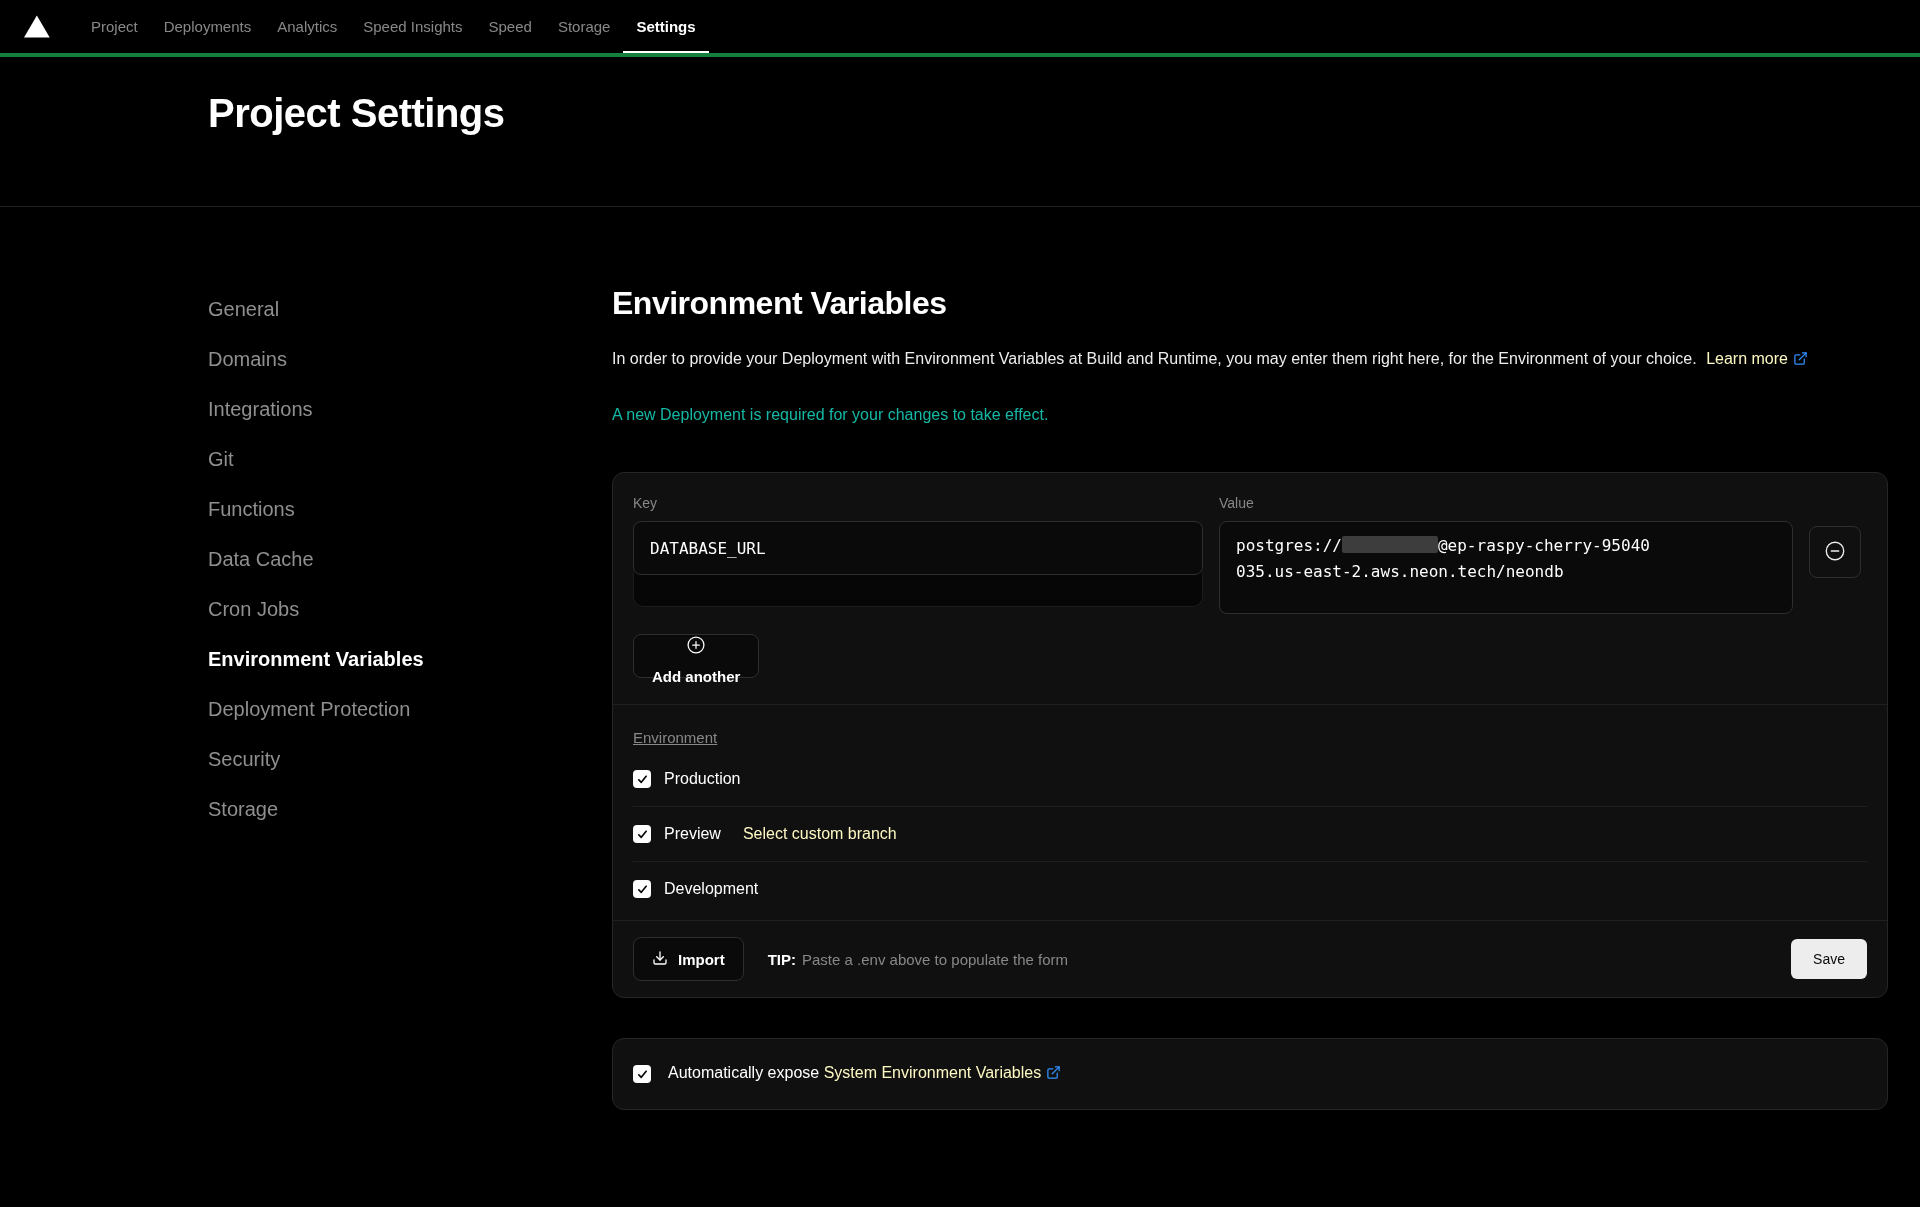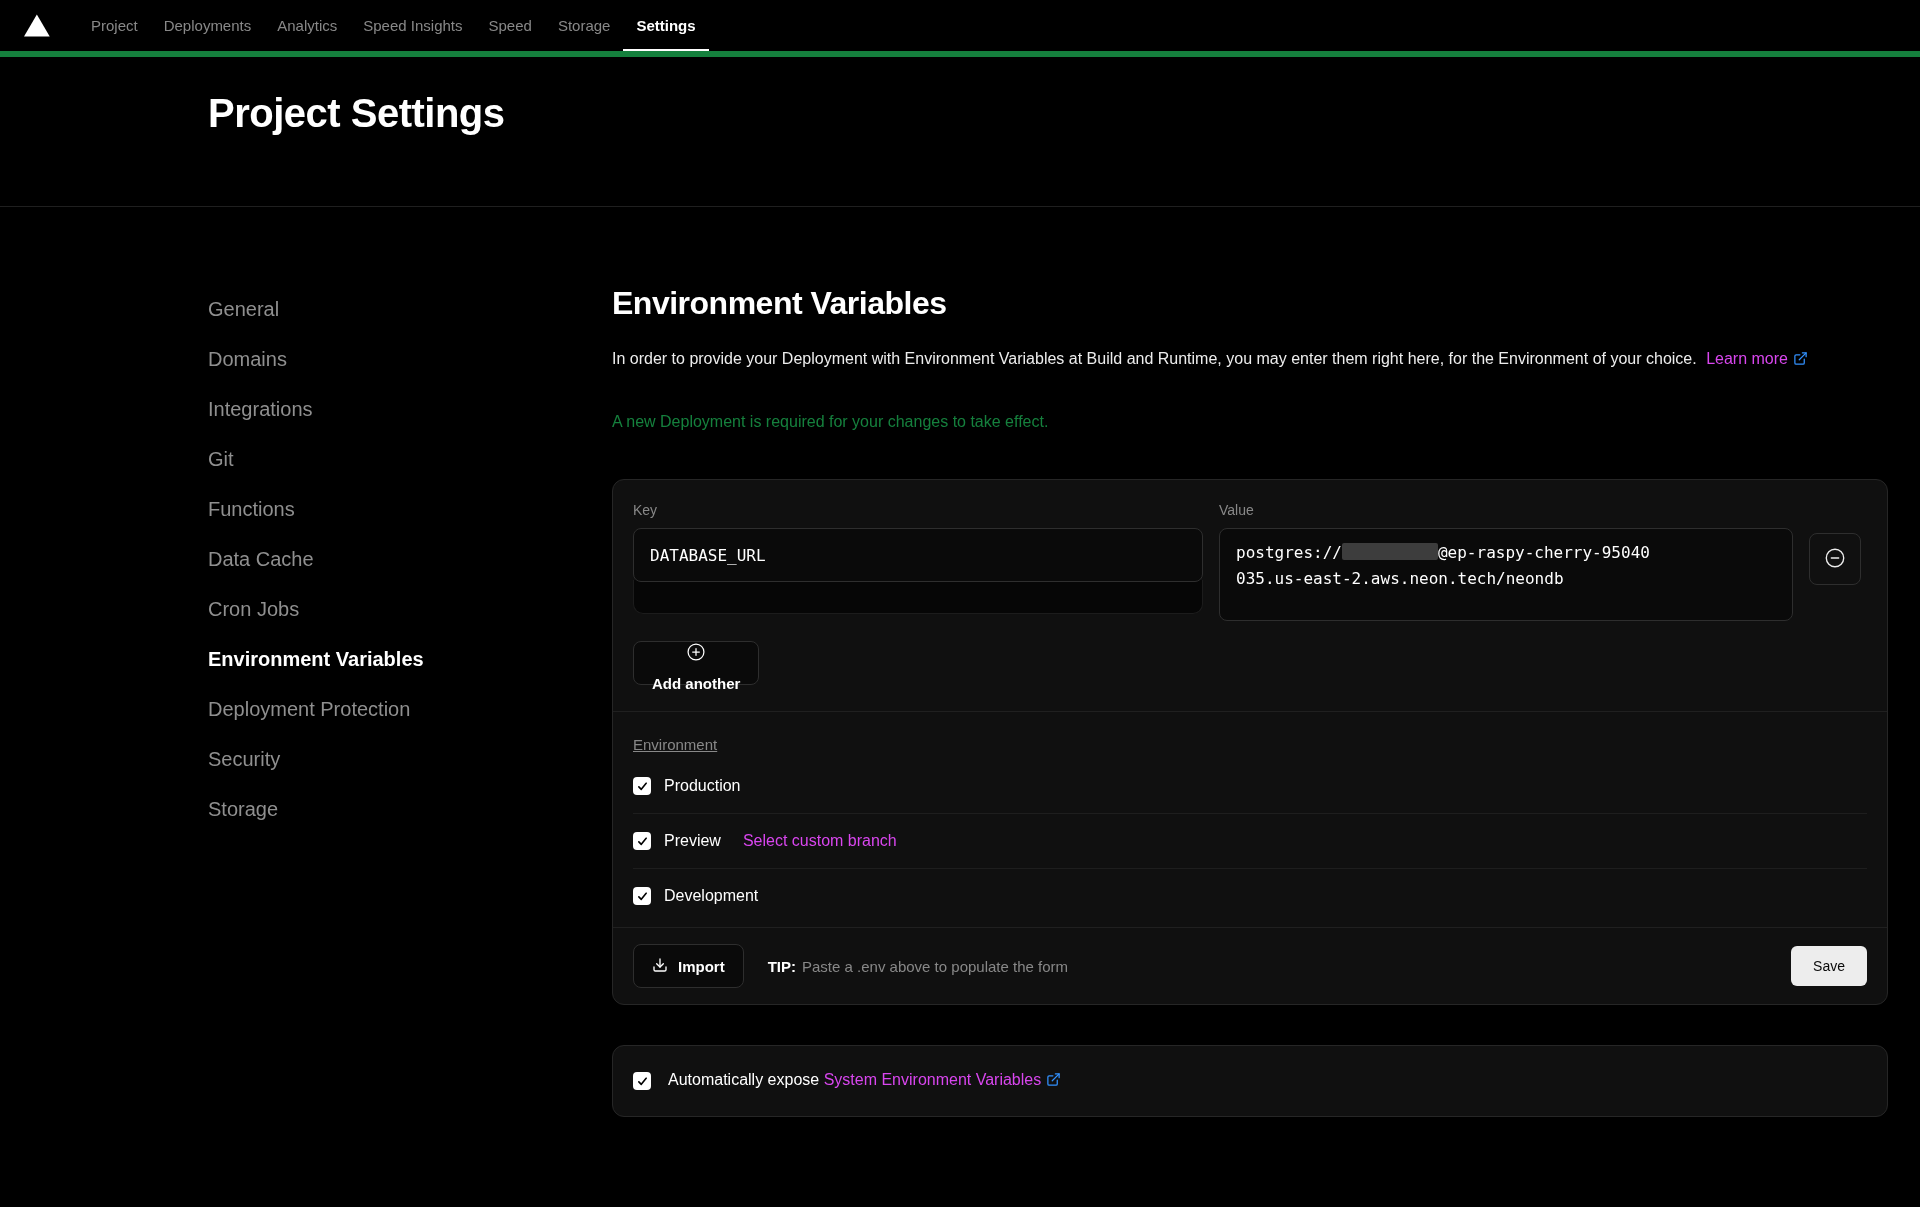--- a/index.html
+++ b/index.html
@@ -1,21 +1,21 @@
 <!DOCTYPE html>
 <html><head>
 <meta charset="utf-8">
 <style>
   * { margin:0; padding:0; box-sizing:border-box; }
   html,body { width:1920px; height:1207px; background:#000; overflow:hidden;
     font-family:"Liberation Sans", sans-serif; color:#ededed; }
 
   
   .topnav { height:57px; display:flex; align-items:center; padding:0 24px;
-    border-bottom:6px solid #15803d; }
+    border-bottom:4px solid #15803d; }
   .logo { width:30px; display:flex; align-items:center; margin-right:24px; }
   .nav-items { display:flex; height:100%; }
   .nav-item { display:flex; align-items:center; padding:0 13px; font-size:15px;
     color:#888; cursor:pointer; border-bottom:2px solid transparent; border-top:2px solid transparent; }
   .nav-item.active { color:#fff; font-weight:600; border-bottom-color:#fff; }
 
   
   .page-header { height:150px; padding:34px 0 0 208px; border-bottom:1px solid #1f1f1f; }
   .page-title { font-size:40px; font-weight:600; color:#fff; letter-spacing:-0.5px; }
 
@@ -23,23 +23,23 @@
   .content { display:flex; padding:78px 32px 0 208px; }
   .sidebar { width:404px; flex-shrink:0; padding-top:12px; }
   .side-item { font-size:20px; line-height:24px; color:#8f8f8f; margin-bottom:26px;
     cursor:pointer; width:fit-content; }
   .side-item.active { color:#fff; font-weight:600; }
 
   .main { flex:1; max-width:1276px; }
   .section-title { font-size:32px; font-weight:700; color:#fff; letter-spacing:-0.5px;
     margin-bottom:24px; }
   .desc { font-size:16px; line-height:26px; color:#ededed; }
-  .link { color:#d946ef; cursor:pointer; text-decoration:none; }
+  .link { color:#fef9c3; cursor:pointer; text-decoration:none; }
   .ext-icon { display:inline-block; vertical-align:-2px; margin-left:5px; }
-  .note { font-size:16px; line-height:26px; color:#15803d; margin-top:35px; }
+  .note { font-size:16px; line-height:26px; color:#14b8a6; margin-top:28px; }
 
   
   .card { margin-top:44px; background:#101010; border:1px solid #262626; border-radius:12px; }
   .card-top { padding:22px 20px 26px; }
   .kv-row { display:flex; }
   .kv-col-key { width:570px; margin-right:16px; }
   .kv-col-value { width:574px; }
   .kv-label { font-size:14px; color:#888; margin-bottom:10px; }
   .input { background:#0a0a0a; border:1px solid #2e2e2e; border-radius:8px;
     font-family:"DejaVu Sans Mono", monospace; font-size:16px; color:#fff; }

